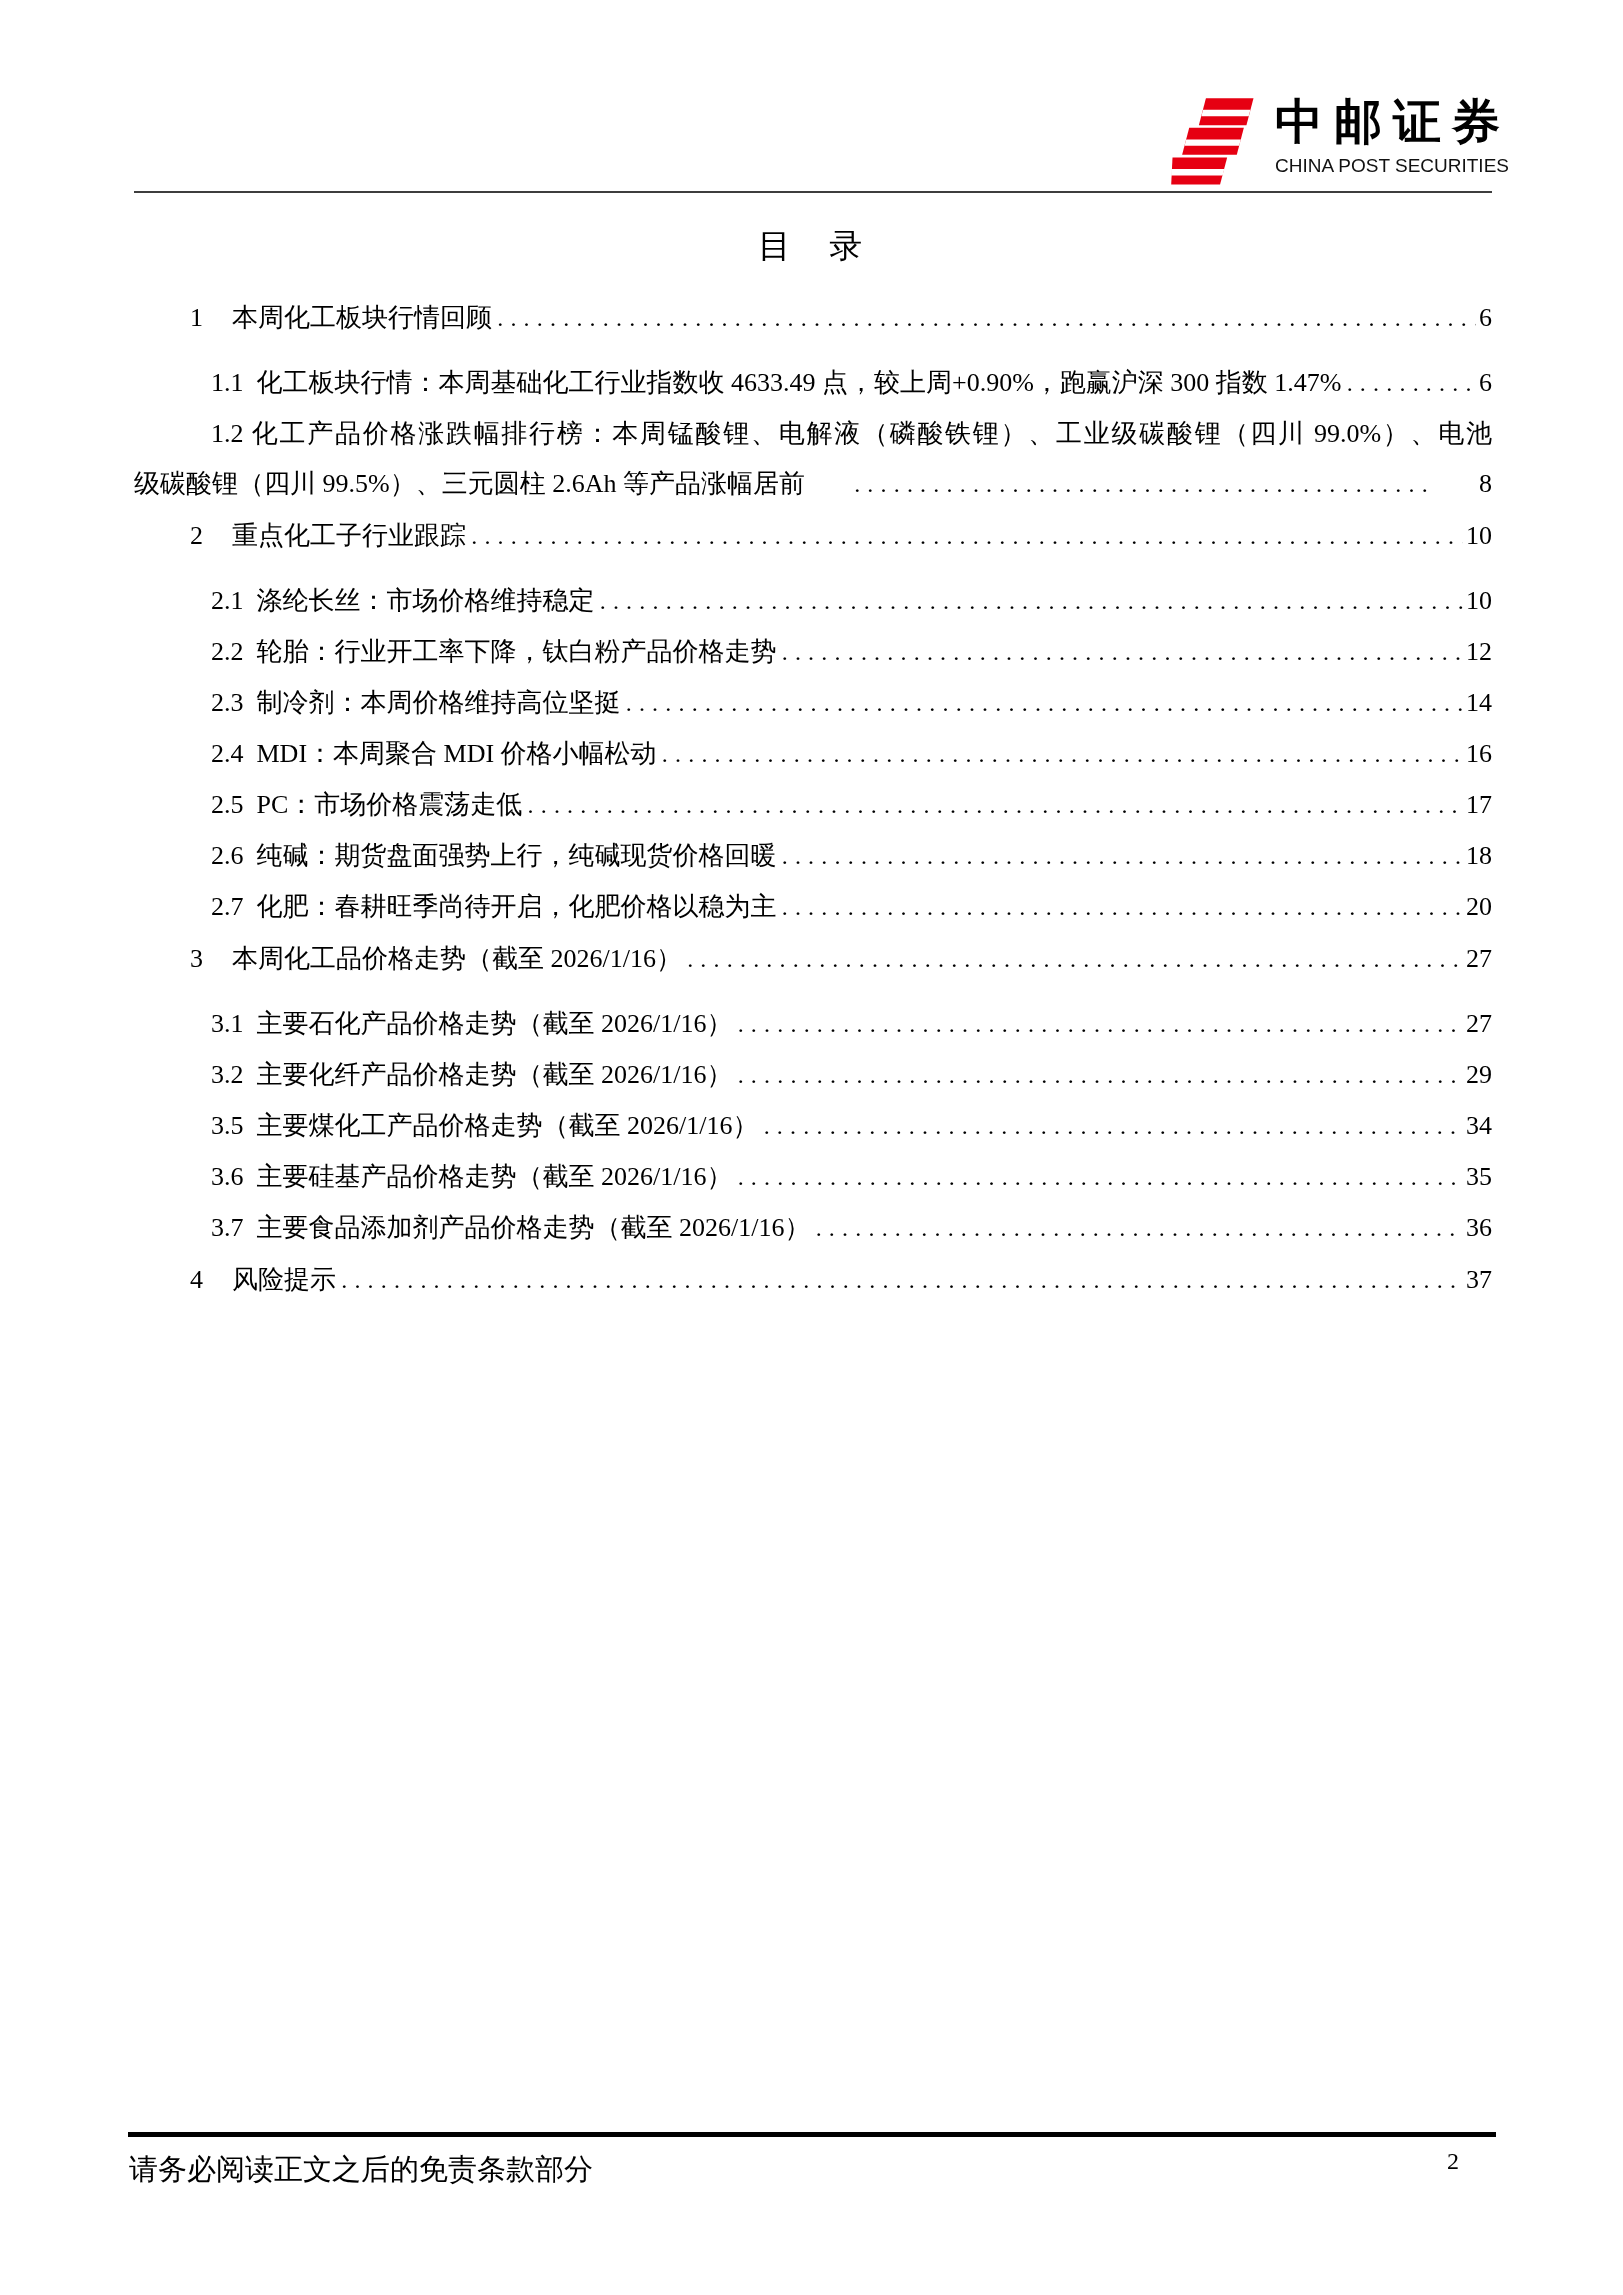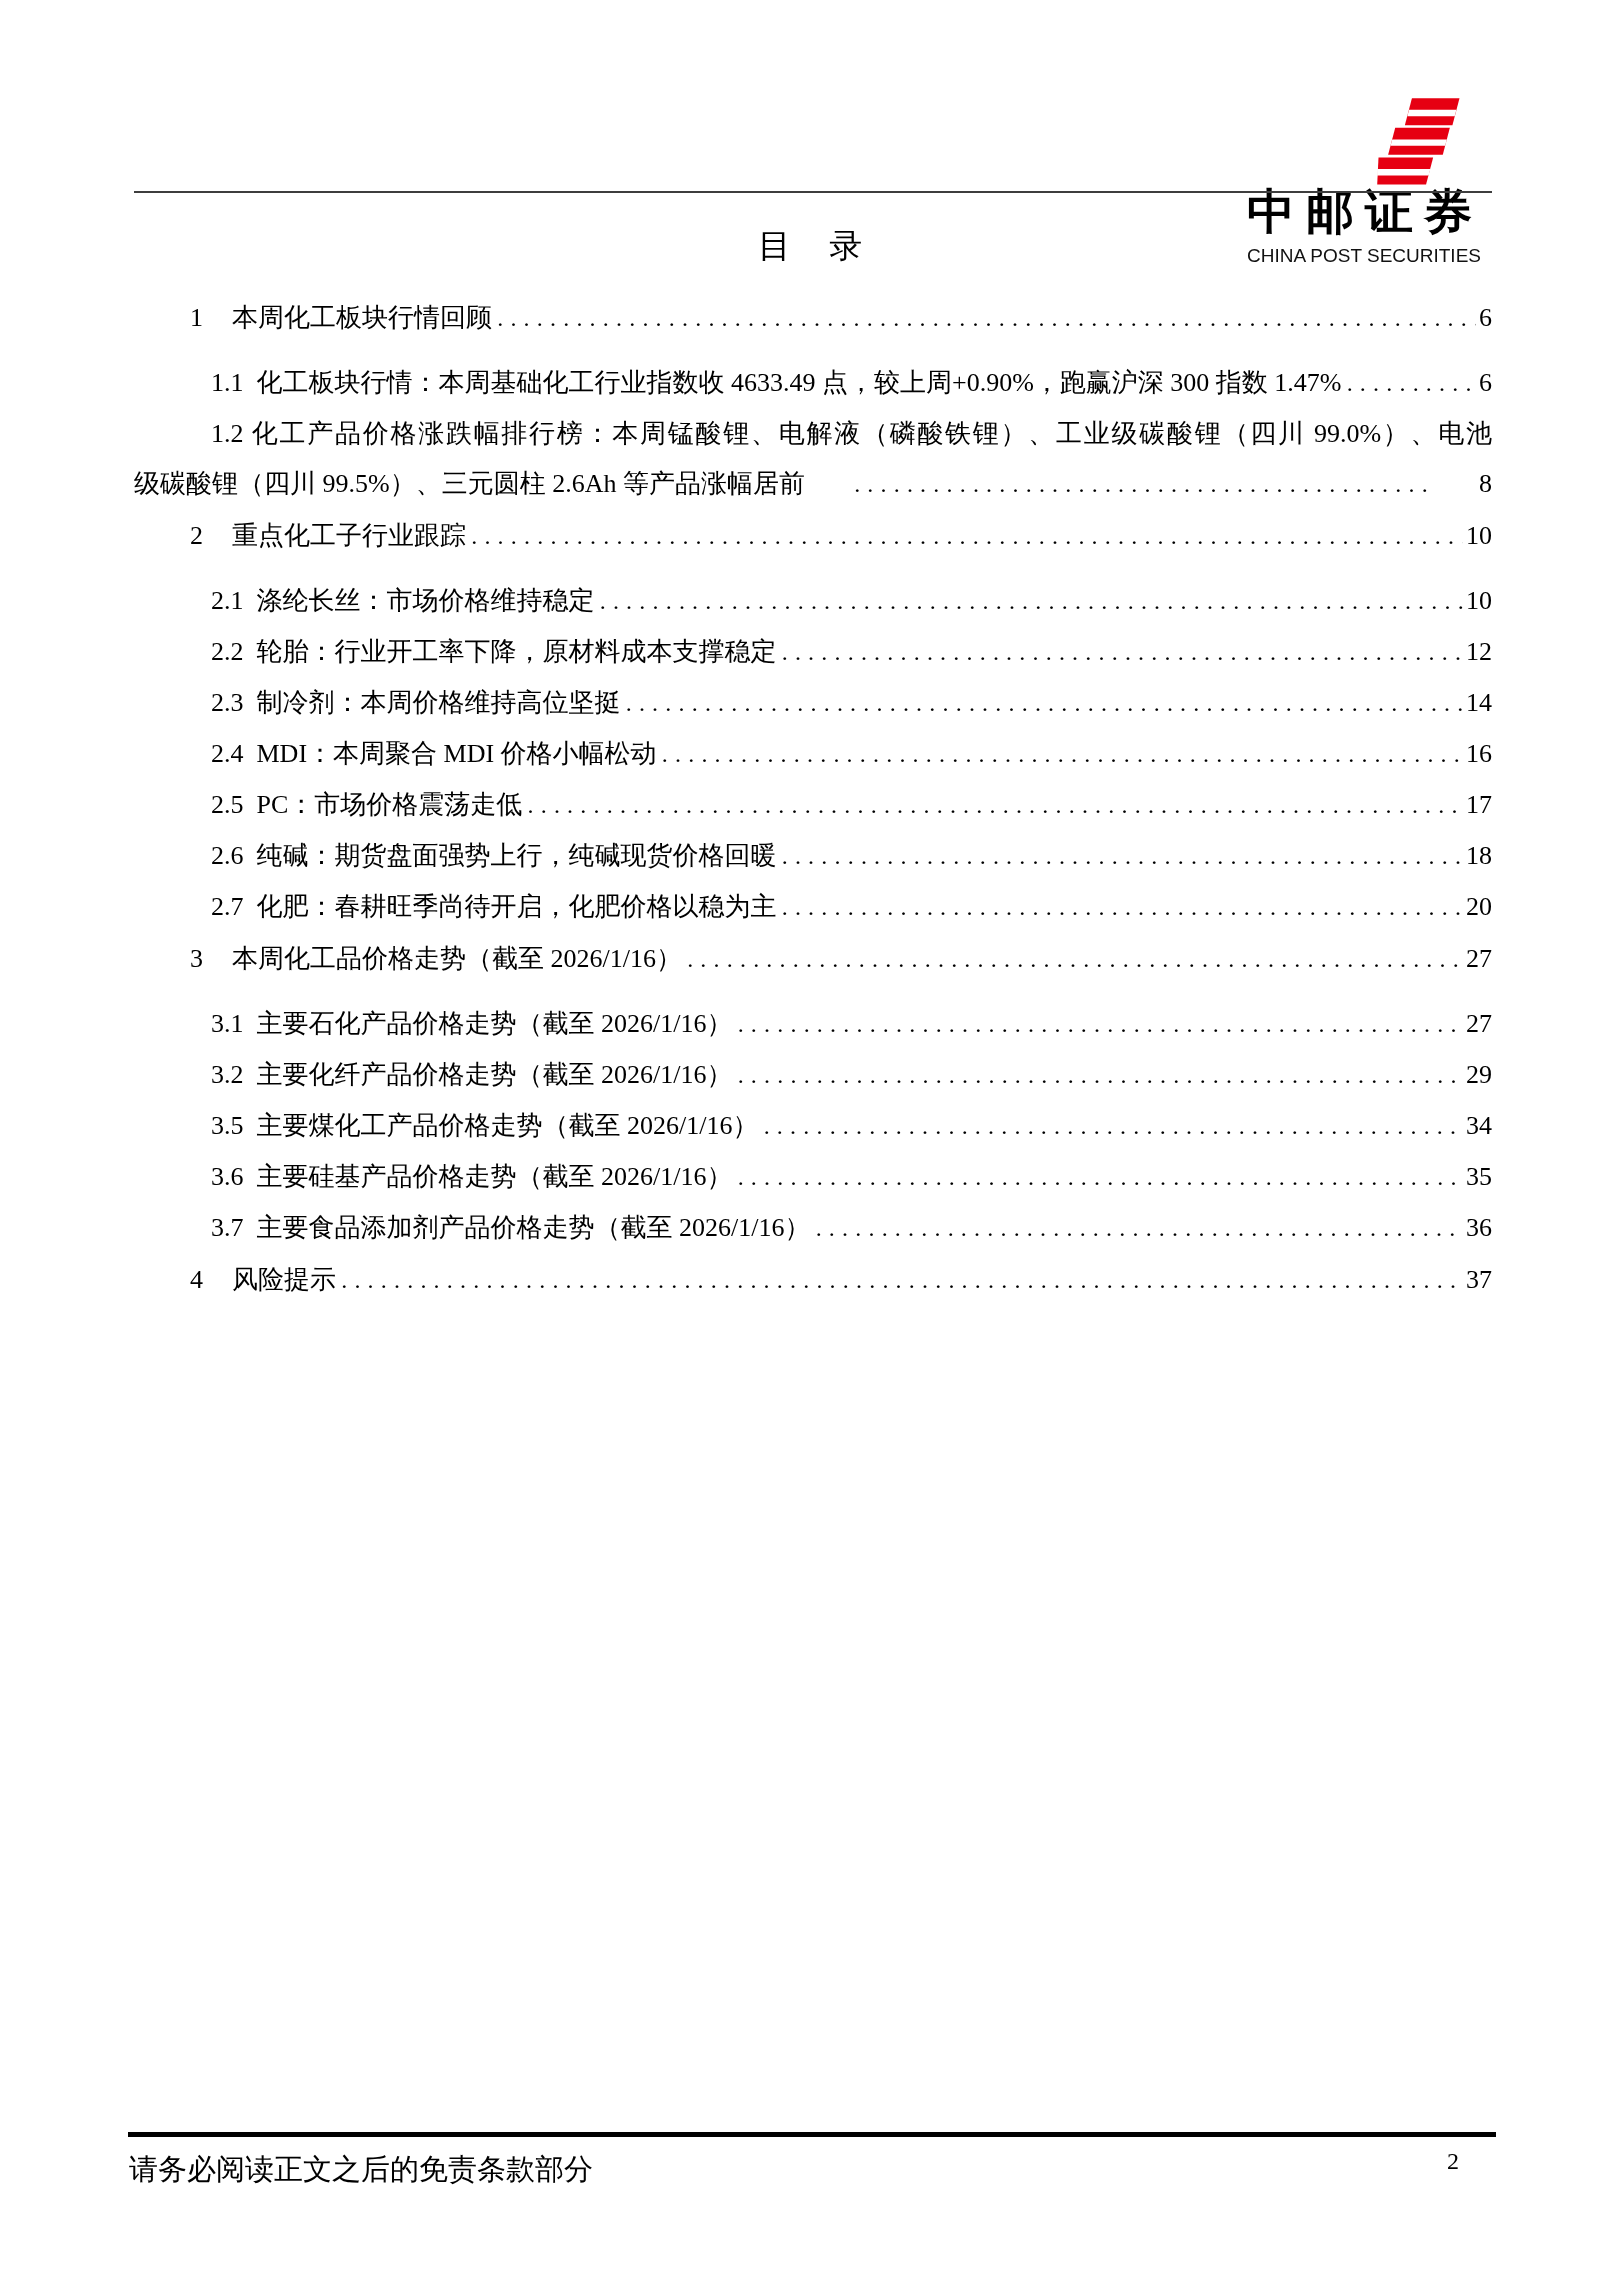--- a/index.html
+++ b/index.html
@@ -11,24 +11,23 @@
     background: #ffffff;
     font-family: "Liberation Serif", "DejaVu Serif", serif;
     color: #000;
     overflow: hidden;
   }
 
   
   .header {
     position: absolute;
     top: 97px;
-    right: 142px;
+    right: 114px;
     display: flex;
-    align-items: flex-end;
-    flex-direction: column;
+    align-items: flex-start;
   }
   .logo-mark { width: 84px; height: 90px; margin-right: 19.6px; flex: 0 0 auto; }
   .logo-text { display: inline-block; }
   .logo-cn {
     display: block;
     font-family: "Liberation Sans", "DejaVu Sans", sans-serif;
     font-weight: 900;
     font-size: 48px;
     line-height: 1.05;
     letter-spacing: 11px;
@@ -194,21 +193,21 @@
 
     <div class="row l2">
       <span class="num">2.1</span>
       <span class="txt">涤纶长丝：市场价格维持稳定</span>
       <span class="leader"></span>
       <span class="pg">10</span>
     </div>
 
     <div class="row l2">
       <span class="num">2.2</span>
-      <span class="txt">轮胎：行业开工率下降，原材料成本支撑稳定</span>
+      <span class="txt">轮胎：行业开工率下降，钛白粉产品价格走势</span>
       <span class="leader"></span>
       <span class="pg">12</span>
     </div>
 
     <div class="row l2">
       <span class="num">2.3</span>
       <span class="txt">制冷剂：本周价格维持高位坚挺</span>
       <span class="leader"></span>
       <span class="pg">14</span>
     </div>

